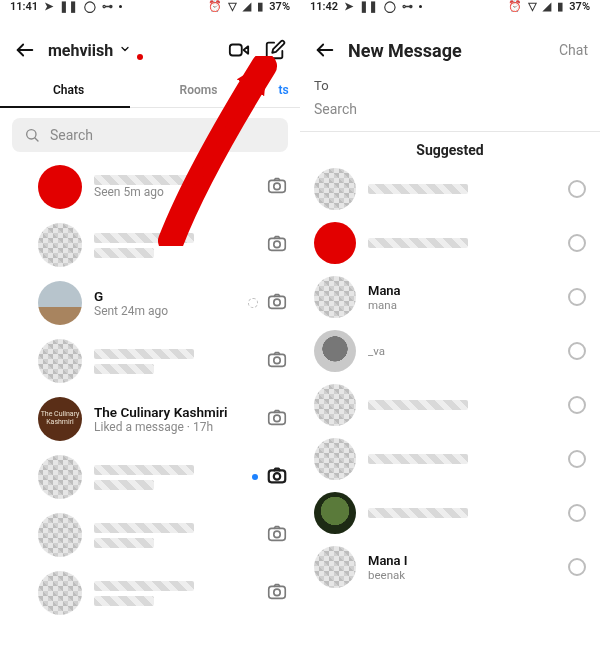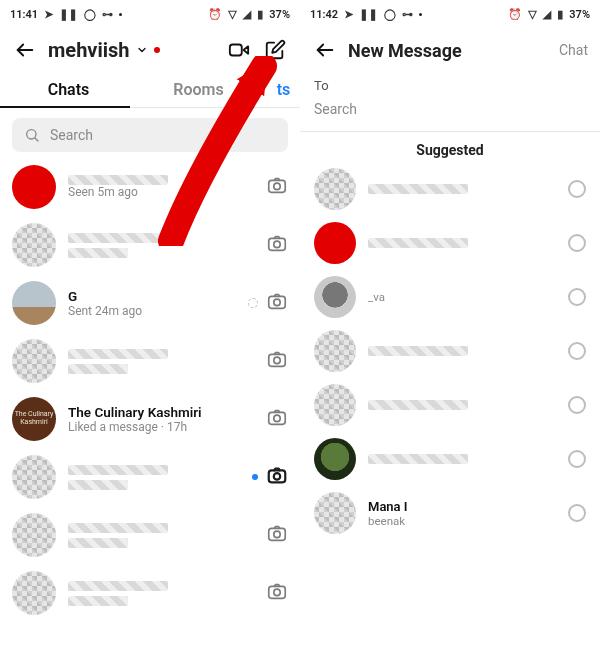--- a/index.html
+++ b/index.html
@@ -28,72 +28,72 @@
   }
   .phone{
     width:300px;height:648px;
     position:relative;
     background:#fff;
   }
 
   
   .status{
     height:28px;
-    display:flex;align-items:center;
+    display:flex;align-items:flex-start;
     justify-content:space-between;
     padding:0 10px;
     font-size:11px;
     font-weight:600;
   }
   .status .left, .status .right{display:flex;align-items:center;gap:6px;}
   .status .glyph{font-size:11px;line-height:1;opacity:.9;}
   .status .dot{width:3px;height:3px;border-radius:50%;background:#222;display:inline-block;}
 
   
   .hdr{
     height:44px;
     display:flex;align-items:center;
     padding:0 12px;
     gap:10px;
   }
-  .hdr .title{font-size:20px;font-weight:700;display:flex;align-items:center;gap:6px;}
+  .hdr .title{font-size:16px;font-weight:700;display:flex;align-items:flex-end;gap:6px;}
   .hdr .red-dot{width:6px;height:6px;border-radius:50%;background:var(--red);display:inline-block;}
   .hdr .spacer{flex:1;}
   .ic-btn{width:26px;height:26px;display:flex;align-items:center;justify-content:center;color:#111;}
   .chev-down{display:inline-block;transform:translateY(-1px);}
 
   
   .tabs{
     display:flex;
     border-bottom:1px solid var(--border);
     height:36px;
   }
   .tab{
     flex:1;
     display:flex;align-items:center;justify-content:center;
-    font-size:16px;font-weight:600;color:var(--muted);
+    font-size:12px;font-weight:600;color:var(--muted);
     position:relative;
     padding-left:7px;
   }
   .tab.active{color:#111;}
   .tab.active::after{
     content:"";position:absolute;left:0;right:0;bottom:-1px;height:2px;background:#111;
   }
 
   
   .search-wrap{padding:10px 12px 6px;}
   .search{
     height:34px;border-radius:8px;background:var(--pill);
     display:flex;align-items:center;gap:10px;padding:0 12px;
     color:var(--muted);font-size:14px;
   }
   .search svg{flex:0 0 auto;}
 
   
-  .list{height:calc(648px - 28px - 44px - 36px - 50px);overflow:hidden;}
+  .list{height:calc(648px - 28px - 44px - 36px - 50px);overflow:hidden;margin-left:26px;}
   .row{
     display:flex;align-items:center;gap:12px;
     padding:8px 12px;
     height:58px;
   }
   .avatar{
     width:44px;height:44px;border-radius:50%;
     background:#ddd;flex:0 0 auto;
     position:relative;overflow:hidden;
   }
@@ -403,20 +403,28 @@
           <div class="ring"></div>
         </div>
         <div class="row2">
           <div class="avatar red"></div>
           <div class="meta">
             <div class="mosaic-bar w100"></div>
           </div>
           <div class="ring"></div>
         </div>
         <div class="row2">
+          <div class="avatar mosaic"></div>
+          <div class="meta">
+            <div class="name">Mana</div>
+            <div class="sub">mana</div>
+          </div>
+          <div class="ring"></div>
+        </div>
+        <div class="row2">
           <div class="avatar gray-blob"></div>
           <div class="meta">
             <div class="sub">_va</div>
           </div>
           <div class="ring"></div>
         </div>
         <div class="row2">
           <div class="avatar mosaic"></div>
           <div class="meta">
             <div class="mosaic-bar w100"></div>

